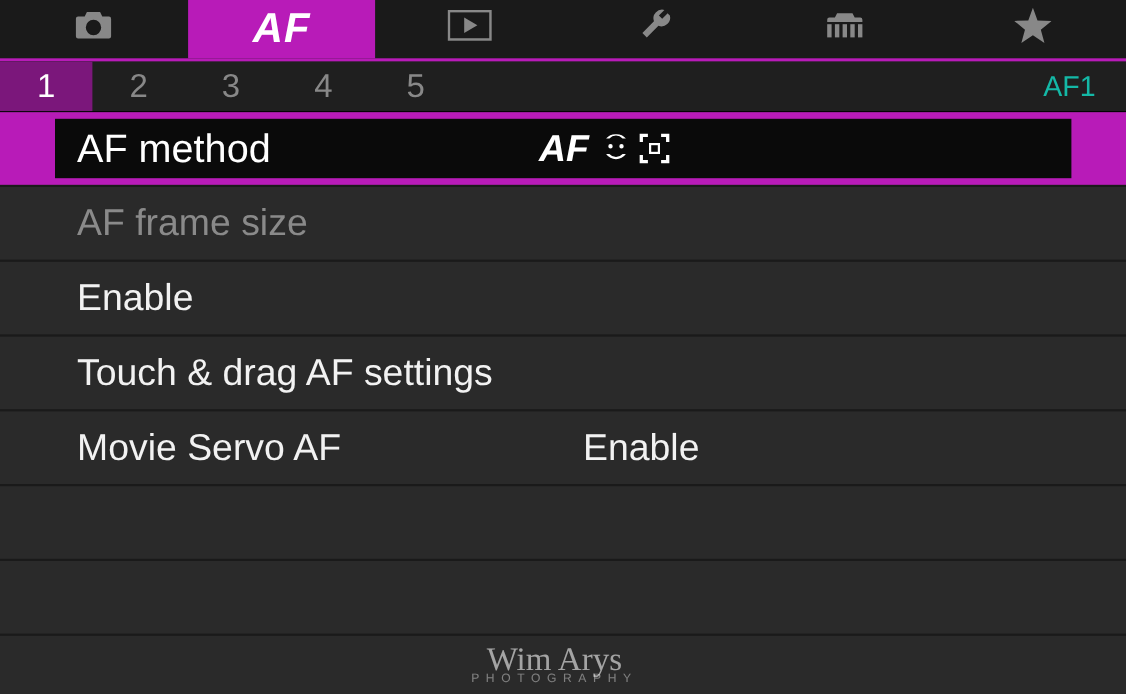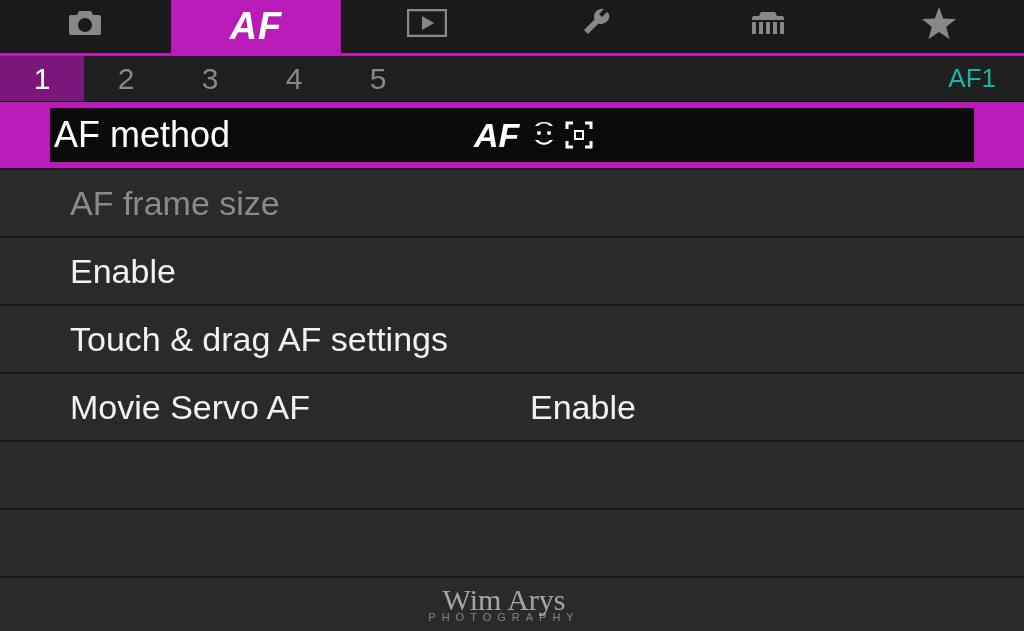--- a/index.html
+++ b/index.html
@@ -20,21 +20,21 @@
     .page-num.active { background: #7b177b; color: #fff; }
     .page-spacer { flex: 1; }
     .page-label { display: flex; align-items: center; color: #14b8a6; font-size: 26px; }
 
     
     .menu { flex: 1; display: flex; flex-direction: column; }
     .menu-row { height: 68px; display: flex; align-items: center; padding: 16px 70px; border-bottom: 2px solid #1a1a1a; color: #f2f2f2; font-size: 34px; font-weight: 300; cursor: pointer; position: relative; }
     .menu-row.disabled { color: #8a8a8a; cursor: default; }
     .menu-row.selected-wrap { padding: 0; }
     .sel-outer { width: 100%; height: 100%; background: #b81bb8; padding: 6px 50px; display: flex; align-items: stretch; }
-    .sel-inner { width: 100%; height: 100%; background: #0a0a0a; display: flex; align-items: center; padding: 0 4px; font-size: 36px; font-weight: 400; color: #fff; }
+    .sel-inner { width: 100%; height: 100%; background: #0a0a0a; display: flex; align-items: center; padding: 0 20px; font-size: 36px; font-weight: 400; color: #fff; }
     .row-label { flex: 0 0 460px; }
     .sel-inner .row-label { flex: 0 0 420px; }
     .row-value { flex: 1; display: flex; align-items: center; gap: 8px; }
     .menu-row.empty { cursor: default; }
 
     
     .af-val-text { font-size: 34px; font-weight: bold; font-style: italic; margin-right: 4px; }
     .face-icon { font-size: 28px; line-height: 1; }
     .bracket-icon svg { display: block; }
 

